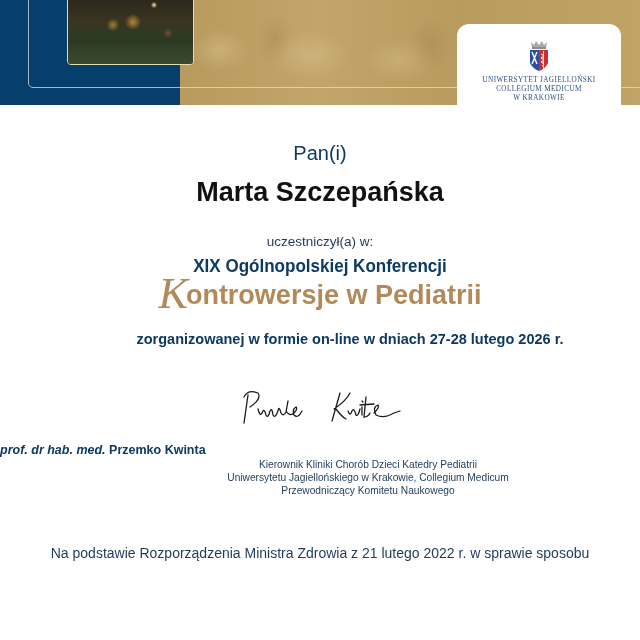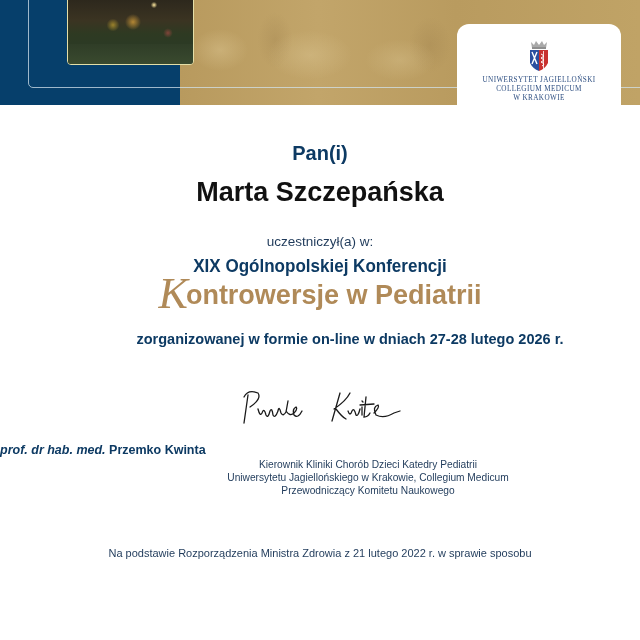--- a/index.html
+++ b/index.html
@@ -24,34 +24,34 @@
         radial-gradient(circle 10px at 65px 25px, rgba(230,170,60,0.7), transparent 80%),
         radial-gradient(circle 8px at 45px 28px, rgba(220,180,50,0.6), transparent 80%),
         radial-gradient(circle 6px at 100px 36px, rgba(210,80,80,0.5), transparent 80%),
         linear-gradient(180deg, #2b261c 0%, #3b3422 35%, #2e3a22 55%, #2b3a25 75%, #34402a 100%); }
     .photo-grass { position: absolute; left: 0; bottom: 0; width: 100%; height: 20px; background: linear-gradient(180deg, #2f3d27, #3a4a2f); }
     .logo-card { position: absolute; left: 457px; top: 24px; width: 164px; height: 100px; background: #ffffff; border-radius: 12px 12px 0 0; }
     .crest { position: absolute; left: 71px; top: 15px; width: 22px; height: 34px; }
     .logo-text { position: absolute; left: 0; top: 52px; width: 164px; text-align: center;
       font-family: "Liberation Serif", serif; color: #2e4f82; font-size: 7.2px; line-height: 9px; letter-spacing: 0.4px; }
     .logo-text div { white-space: nowrap; }
-    .salutation { position: absolute; top: 142px; width: 640px; text-align: center; color: #0d3a63; font-weight: bold; font-size: 20px; }
+    .salutation { position: absolute; top: 142px; width: 640px; text-align: center; color: #0d3a63; font-weight: normal; font-size: 20px; }
     .name { position: absolute; top: 177px; width: 640px; text-align: center; color: #111; font-weight: bold; font-size: 27px; }
     .participated { position: absolute; top: 234px; width: 640px; text-align: center; color: #1f3a5a; font-size: 13.5px; }
     .conf-line { position: absolute; top: 255px; width: 640px; text-align: center; color: #0d3a63; font-weight: bold; font-size: 18.5px; transform: scaleX(0.92); }
     .conf-title { position: absolute; top: 280px; width: 640px; text-align: center; color: #b08a58; font-weight: bold; font-size: 27px; }
     .conf-title .initial { font-family: "Liberation Serif", serif; font-style: italic; font-weight: normal; font-size: 44px; line-height: 20px; vertical-align: -4px; margin-right: -2px; }
     .conf-dates { position: absolute; top: 331px; width: 624px; text-align: center; color: #0d3a63; font-weight: bold; font-size: 14.5px; margin-left: 38px; }
 
     .signature { position: absolute; left: 236px; top: 387px; width: 180px; height: 44px; }
     .signer-name { position: absolute; top: 443px; width: 640px; text-align: left; color: #0d3a63; font-size: 12.5px; font-weight: bold; }
     .signer-name .title { font-style: italic; }
     .signer-line { position: absolute; width: 640px; text-align: center; color: #1f3a5a; font-size: 10.2px; margin-left: 48px; }
 
-    .footer-text { position: absolute; top: 546px; width: 640px; text-align: center; color: #1f3a5a; font-size: 11px; line-height: 15px; }
+    .footer-text { position: absolute; top: 546px; width: 640px; text-align: center; color: #1f3a5a; font-size: 14px; line-height: 15px; }
     .footer-text b { color: #0d2a4a; }
   </style>
 </head>
 <body>
 
 <div class="header">
   <div class="blue-panel"></div>
   <div class="gold-panel">
       <div class="gold-texture"></div>
     </div>

